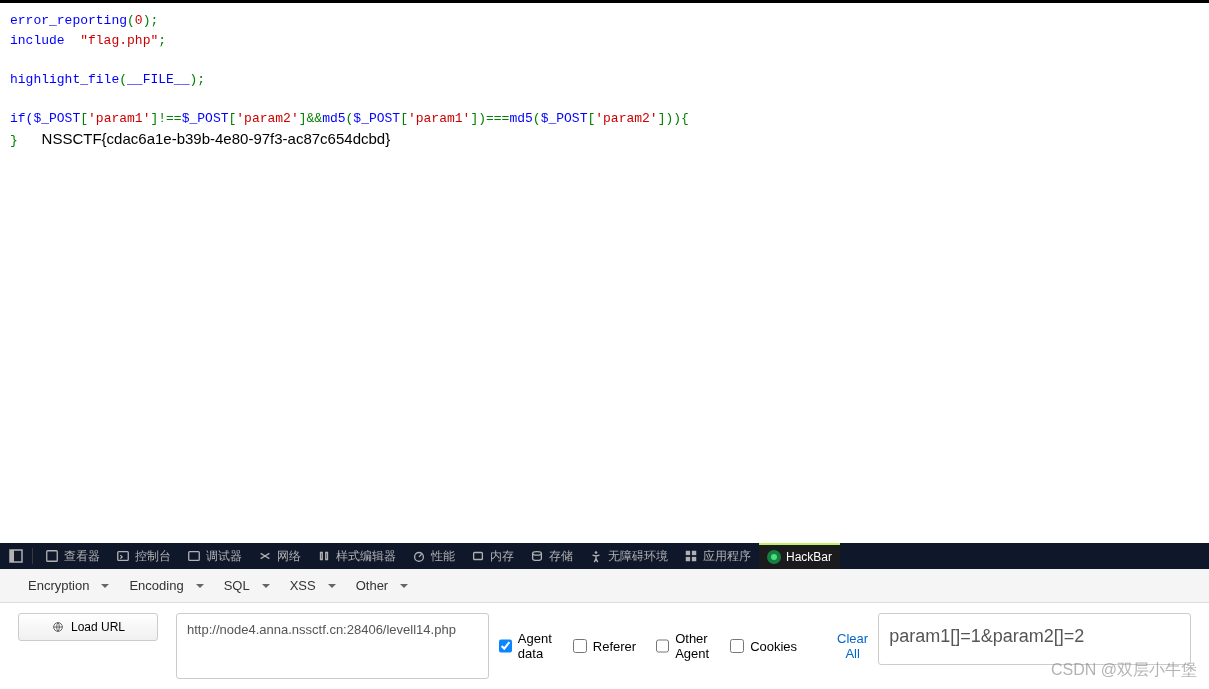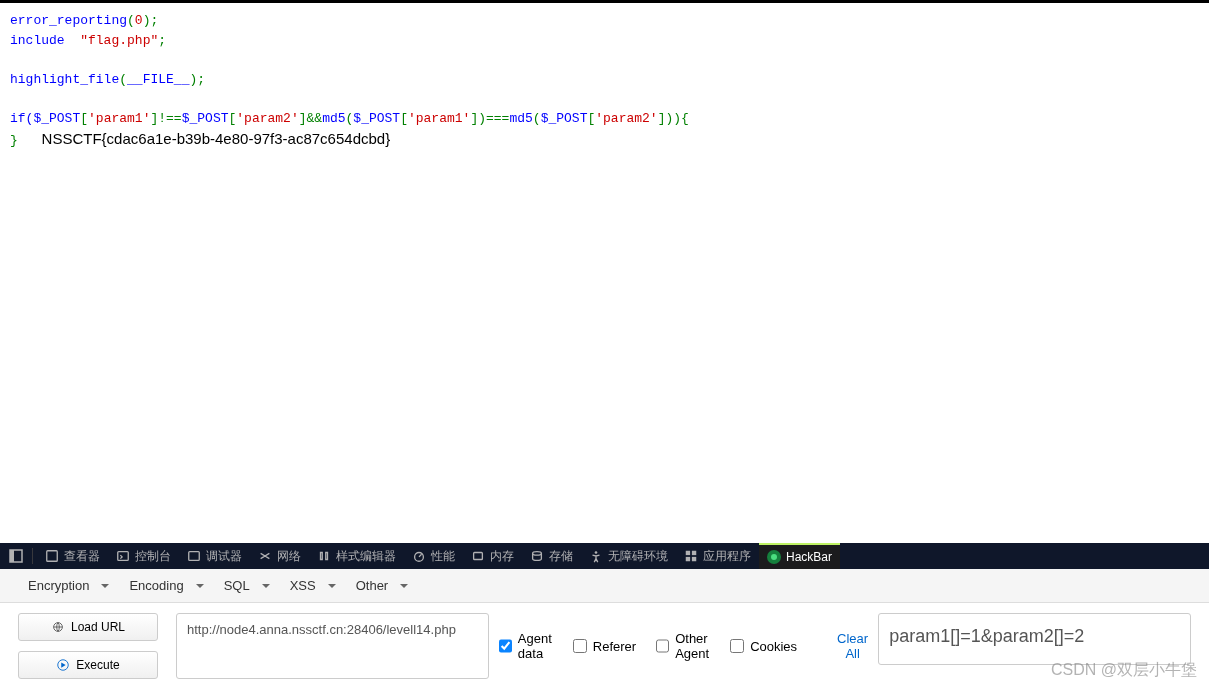--- a/index.html
+++ b/index.html
@@ -187,29 +187,20 @@
     <div class="btn-col">
       <button class="btn">
         <span class="btn-ico">
             <svg viewBox="0 0 16 16">
               <circle cx="8" cy="8" r="5" fill="none" stroke="#555" stroke-width="1"></circle>
               <path d="M3 8h10M8 3c2 2 2 8 0 10M8 3c-2 2-2 8 0 10" fill="none" stroke="#555" stroke-width="1"></path>
             </svg>
           </span>
         <span>Load URL</span>
       </button>
-      <button class="btn">
-        <span class="btn-ico">
-            <svg viewBox="0 0 16 16">
-              <circle cx="8" cy="8" r="6" fill="none" stroke="#0066cc" stroke-width="1"></circle>
-              <path d="M6 5l5 3-5 3z" fill="#0066cc"></path>
-            </svg>
-          </span>
-        <span>Execute</span>
-      </button>
     </div>
     <div class="main-col">
       <textarea class="url-box" style="">http://node4.anna.nssctf.cn:28406/levell14.php</textarea>
       <div class="options-row">
         <label class="check-group">
             <input type="checkbox" checked="" style="">
             <span>Agent data</span>
           </label>
         <label class="check-group">
             <input type="checkbox" style="">

